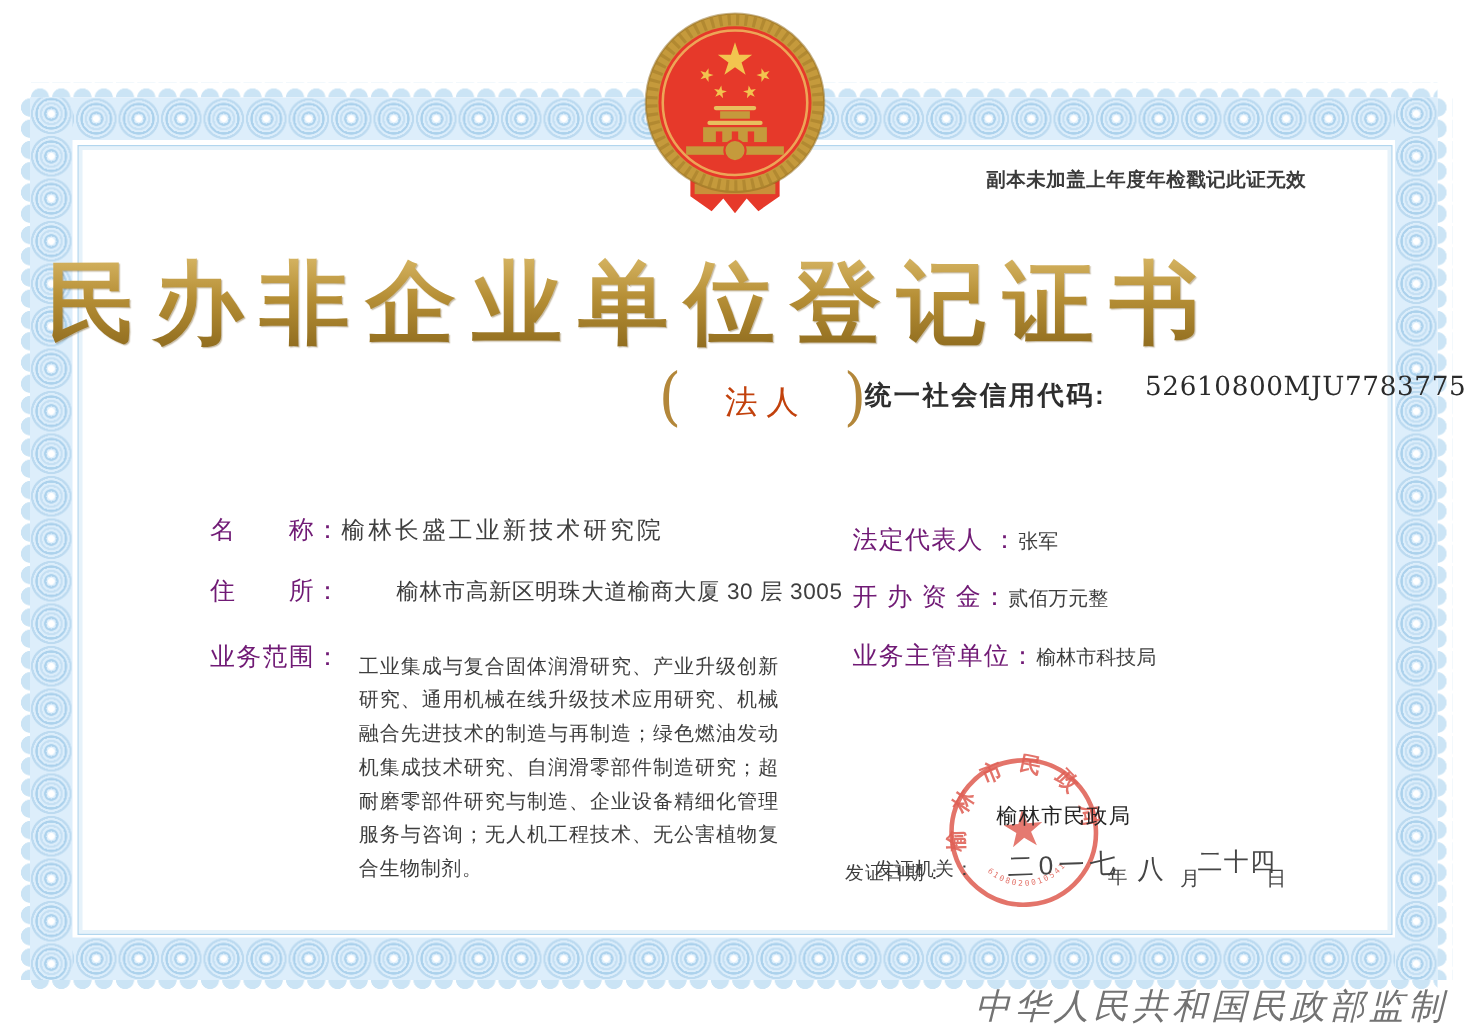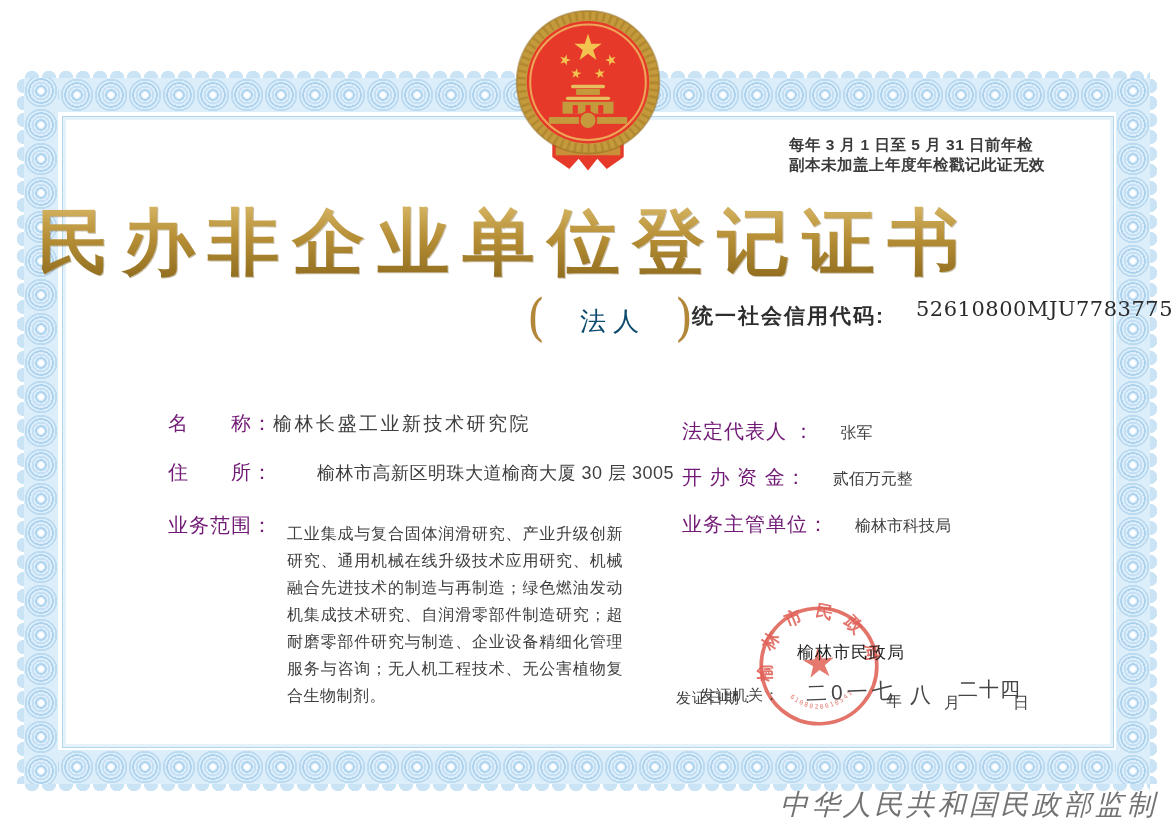--- a/index.html
+++ b/index.html
@@ -49,41 +49,41 @@
     font-family:"DejaVu Serif","Liberation Serif",serif;font-weight:bold;
     font-size:72px;letter-spacing:13px;line-height:88px;
     color:#a9832f;
     background:linear-gradient(180deg,#dcbc6c 0%,#b68f36 45%,#8a671b 100%);
     -webkit-background-clip:text;background-clip:text;-webkit-text-fill-color:transparent;
     filter:drop-shadow(1px 1.5px 0.5px rgba(100,70,10,.35));}
   .paren{position:absolute;top:290px;font-size:46px;color:#b3873a;
     font-family:"DejaVu Serif","Liberation Serif",serif;transform:scaleY(1.1);}
   .paren-open{left:527px;}
   .paren-close{left:675px;}
-  .subtype{position:absolute;left:580px;top:304px;font-size:26px;color:#0c4a6e;letter-spacing:7px;}
+  .subtype{position:absolute;left:580px;top:304px;font-size:26px;color:#c2410c;letter-spacing:7px;}
   .credit-label{position:absolute;left:692px;top:302px;font-size:21px;font-weight:bold;
     color:#2e2e2e;letter-spacing:2px;}
   .credit-code{position:absolute;left:916px;top:297px;font-size:21px;color:#2b2b2b;
     font-family:"DejaVu Serif","Liberation Serif",serif;letter-spacing:0.5px;}
 
   
   .flabel{font-size:20px;color:#701a75;letter-spacing:1px;white-space:pre;}
   .fval{font-size:16px;color:#3f3f3f;}
   .row{position:absolute;display:flex;align-items:baseline;}
   .row-name{left:168px;top:410px;}
   .row-addr{left:168px;top:459px;}
   .row-name .fval{font-size:19px;letter-spacing:2.5px;}
   .row-addr .fval{margin-left:44px;font-size:18px;letter-spacing:0.5px;}
   .scope-label{position:absolute;left:168px;top:512px;}
   .scope-text{position:absolute;left:287px;top:520px;width:336px;font-size:16px;
     line-height:27px;text-align:justify;color:#3e3e3e;letter-spacing:0.5px;}
   .row-rep{left:682px;top:418px;}
   .row-cap{left:682px;top:464px;}
   .row-sup{left:682px;top:511px;}
-  .row-rep .fval,.row-cap .fval,.row-sup .fval{margin-left:26px;}
+  .row-rep .fval,.row-cap .fval,.row-sup .fval{}
 
   
   .issue-label{position:absolute;font-size:15px;color:#3d3d3d;letter-spacing:1px;z-index:5;}
   .authority-label{left:700px;top:646px;margin-top:40px;}
   .authority-value{position:absolute;left:797px;top:641px;font-size:17px;color:#242424;
     letter-spacing:1px;z-index:6;}
   .date-label{left:676px;top:689px;}
   .date-part{position:absolute;color:#454545;z-index:6;}
   .d-year{left:806px;top:678px;font-size:21px;letter-spacing:4px;transform:rotate(-2deg);}
   .d-year-unit{left:886px;top:691px;font-size:16px;}
@@ -134,21 +134,20 @@
     <rect x="37" y="54.5" width="26" height="2" rx="1" fill="#e8bf5e"></rect>
     <rect x="35" y="57.5" width="30" height="7" fill="#c59a3c"></rect>
     <rect x="41" y="59.5" width="3" height="5" fill="#e6392a"></rect>
     <rect x="48.5" y="59.5" width="3" height="5" fill="#e6392a"></rect>
     <rect x="56" y="59.5" width="3" height="5" fill="#e6392a"></rect>
     <rect x="27" y="66.5" width="46" height="4" fill="#c59a3c"></rect>
     <circle cx="50" cy="68.5" r="5" fill="#c59a3c" stroke="#e6392a" stroke-width="1"></circle>
   </svg>
 
   <div class="annual-note">
-    <div>每年 3 月 1 日至 5 月 31 日前年检</div>
     <div>副本未加盖上年度年检戳记此证无效</div>
   </div>
 
   <div class="cert-title">民办非企业单位登记证书</div>
 
   <div class="paren paren-open">(</div>
   <div class="subtype">法人</div>
   <div class="paren paren-close">)</div>
   <div class="credit-label">统一社会信用代码:</div>
   <div class="credit-code">52610800MJU7783775</div>

